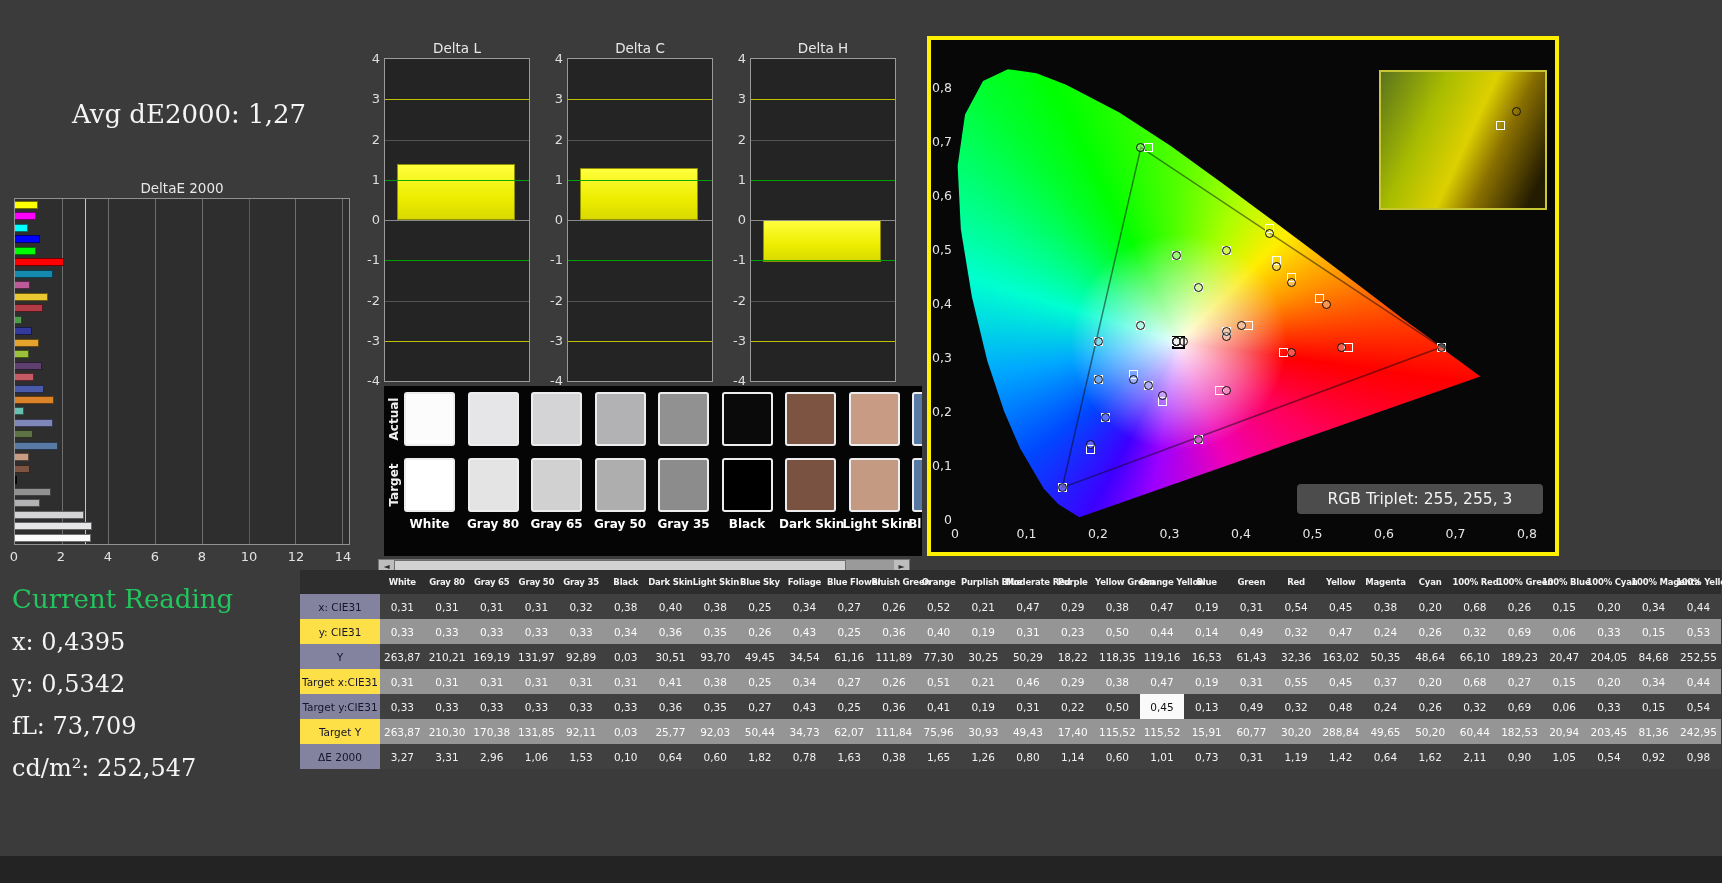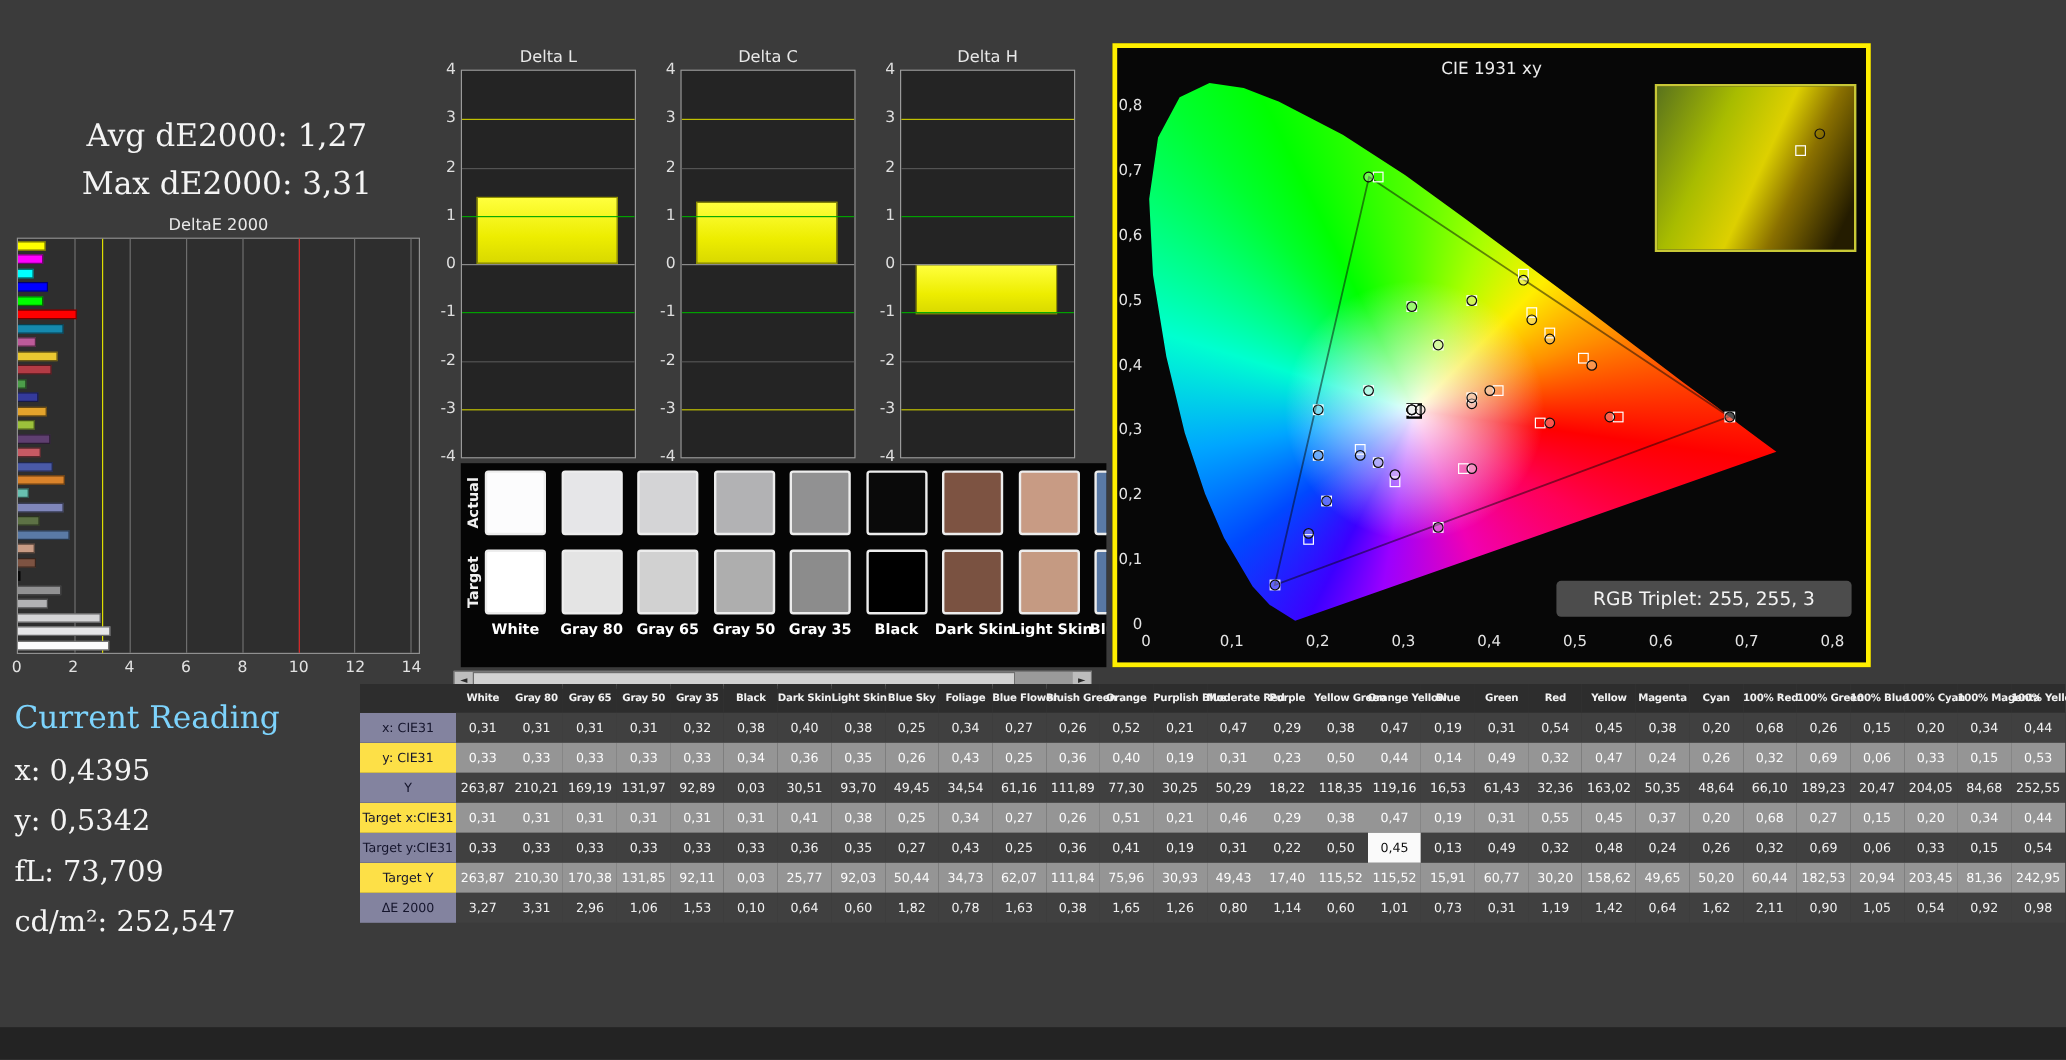--- a/index.html
+++ b/index.html
@@ -13,21 +13,21 @@
 #max-line{left:0;top:139px;width:378px;text-align:center;font-size:26px;color:#f4f4f4}
 #de-title{left:14px;top:180px;width:336px;text-align:center;font-size:13.5px;color:#e8e8e8}
 #de-chart{left:14px;top:198px;width:336px;height:347px;background:#2e2e2e;border:1px solid #909090}
 .vline{position:absolute;top:0;bottom:0;width:1px}
 .gridv{background:#6e6e6e}
 #de-bars{position:absolute;left:0;right:0;top:2px;bottom:2px;display:flex;flex-direction:column;justify-content:space-between}
 .de-row{position:relative;height:8px}
 .de-bar{position:absolute;left:0;top:0;height:100%;border:1px solid rgba(0,0,0,.55);border-left:none}
 #de-xticks{left:14px;top:549px;width:336px;height:16px}
 .de-xtick{position:absolute;top:0;transform:translateX(-50%);font-size:13px;color:#e2e2e2}
-#cr-title{left:12px;top:584px;font-size:26px;color:#7dd3fc}
+#cr-title{left:12px;top:584px;font-size:26px;color:#22c55e}
 .cr-line{left:12px;font-size:24px;color:#f4f4f4}
 .dgroup{position:absolute;top:40px;width:168px;height:348px}
 .dtitle{position:absolute;top:0;left:22px;width:146px;text-align:center;font-size:13.5px;color:#e8e8e8}
 .dbox{position:absolute;left:22px;top:18px;width:146px;height:324px;background:#242424;border:1px solid #9a9a9a;overflow:hidden}
 .dticks{position:absolute;left:0;top:19px;width:19px;height:322px}
 .dtick{position:absolute;right:1px;width:100%;text-align:right;font-size:13px;color:#dedede}
 .hline{position:absolute;left:0;right:0;height:1px}
 .dbar{position:absolute;left:8%;width:82%;background:linear-gradient(180deg,#ffff3d 0%,#eded00 60%,#d9d900 100%);border:1px solid #8f8f00}
 #strip{left:384px;top:386px;width:538px;height:170px;background:#050505;overflow:hidden}
 .rot{position:absolute;width:54px;height:14px;text-align:center;font-size:12px;font-weight:bold;color:#f0f0f0;transform:rotate(-90deg)}
@@ -65,21 +65,20 @@
 td.rowlabel{text-align:left;padding-left:4px;font-size:10px;overflow:hidden}
 #ctable td.hl{background:#fafafa;color:#101010}
 #footer{left:0;top:856px;width:1722px;height:27px;background:#232323}
 </style>
 </head>
 <body>
 
 <div id="root">
 
   <div class="abs serif" id="avg-line">Avg dE2000: 1,27</div>
-  <div class="abs serif" id="max-line">Max dE2000: 3,31</div>
 
   <div class="abs" id="de-title">DeltaE 2000</div>
   <div class="abs" id="de-chart">
       <div class="vline gridv" style="left: 13.986%;"></div>
       <div class="vline gridv" style="left: 27.972%;"></div>
       <div class="vline gridv" style="left: 41.958%;"></div>
       <div class="vline gridv" style="left: 55.9441%;"></div>
       <div class="vline gridv" style="left: 69.9301%;"></div>
       <div class="vline gridv" style="left: 83.9161%;"></div>
       <div class="vline gridv" style="left: 97.9021%;"></div>
@@ -306,21 +305,20 @@
       <div class="sthumb"></div>
     </div>
     <div class="sarrow">►</div>
   </div>
 
   <div class="abs" id="cie">
     <div class="abs" id="horseshoe"></div>
     <svg class="abs" style="left:0;top:0" width="624" height="512">
       <polygon id="gamut-poly" points="510.2,307.2 209.9,107.4 131.3,447.6" fill="none" stroke="rgba(10,10,10,0.5)" stroke-width="1.5"></polygon>
     </svg>
-    <div class="abs" id="cie-title">CIE 1931 xy</div>
     <div class="abs" id="inset">
       <div id="inset-sq"></div>
       <div id="inset-ci"></div>
     </div>
     <div class="abs" id="rgbbox">RGB Triplet: 255, 255, 3</div>
   <div class="cie-xtick" style="left: 24px; top: 486px; transform: translateX(-50%);">0</div>
       <div class="cie-xtick" style="left: 95.5px; top: 486px; transform: translateX(-50%);">0,1</div>
       <div class="cie-xtick" style="left: 167px; top: 486px; transform: translateX(-50%);">0,2</div>
       <div class="cie-xtick" style="left: 238.5px; top: 486px; transform: translateX(-50%);">0,3</div>
       <div class="cie-xtick" style="left: 310px; top: 486px; transform: translateX(-50%);">0,4</div>
@@ -622,21 +620,21 @@
             <td>111,84</td>
             <td>75,96</td>
             <td>30,93</td>
             <td>49,43</td>
             <td>17,40</td>
             <td>115,52</td>
             <td>115,52</td>
             <td>15,91</td>
             <td>60,77</td>
             <td>30,20</td>
-            <td>158,62</td>
+            <td>288,84</td>
             <td>49,65</td>
             <td>50,20</td>
             <td>60,44</td>
             <td>182,53</td>
             <td>20,94</td>
             <td>203,45</td>
             <td>81,36</td>
             <td>242,95</td>
           </tr>
           <tr class="dark">

